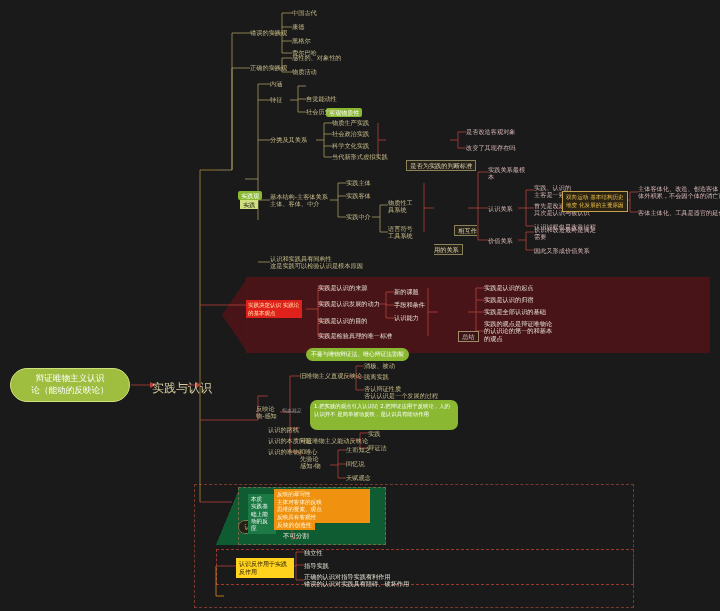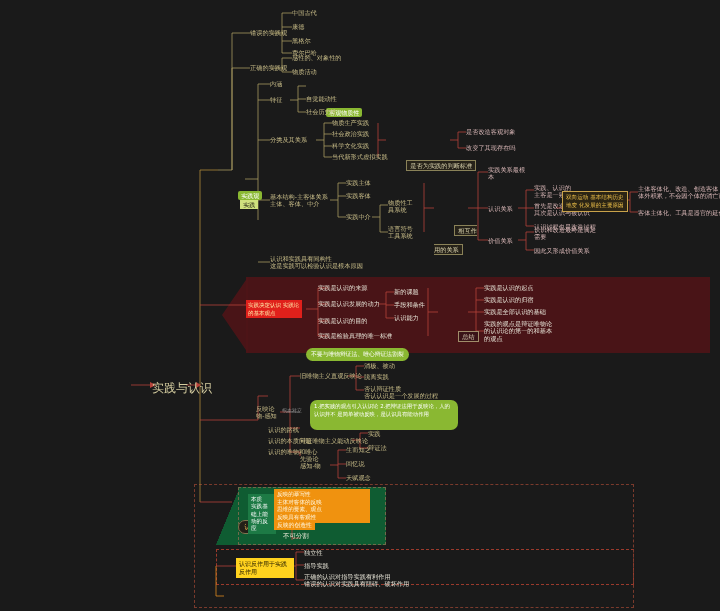--- a/index.html
+++ b/index.html
@@ -167,20 +167,22 @@
 
       <path d="M216 566 V596 M216 596 H224" stroke="#e08a20"></path>
     </g>
 
     <g fill="#b5423a">
       <polygon points="150,382 156,385 150,388"></polygon>
       <polygon points="196,382 201,385 196,388"></polygon>
     </g>
   </svg>
 
+  <div class="root node">辩证唯物主义认识
+论（能动的反映论）</div>
 
   <div class="node lbl" style="left:152px;top:381px;">实践与认识</div>
 
   <div class="node" style="left:218px;top:165px;">
     <span class="pill-grn">实践观</span>
   </div>
   <div class="node t-gold" style="left:250px;top:29px;">错误的实践观</div>
   <div class="node t-gold" style="left:292px;top:9px;">中国古代</div>
   <div class="node t-gold" style="left:292px;top:23px;">康德</div>
   <div class="node t-gold" style="left:292px;top:37px;">黑格尔</div>

